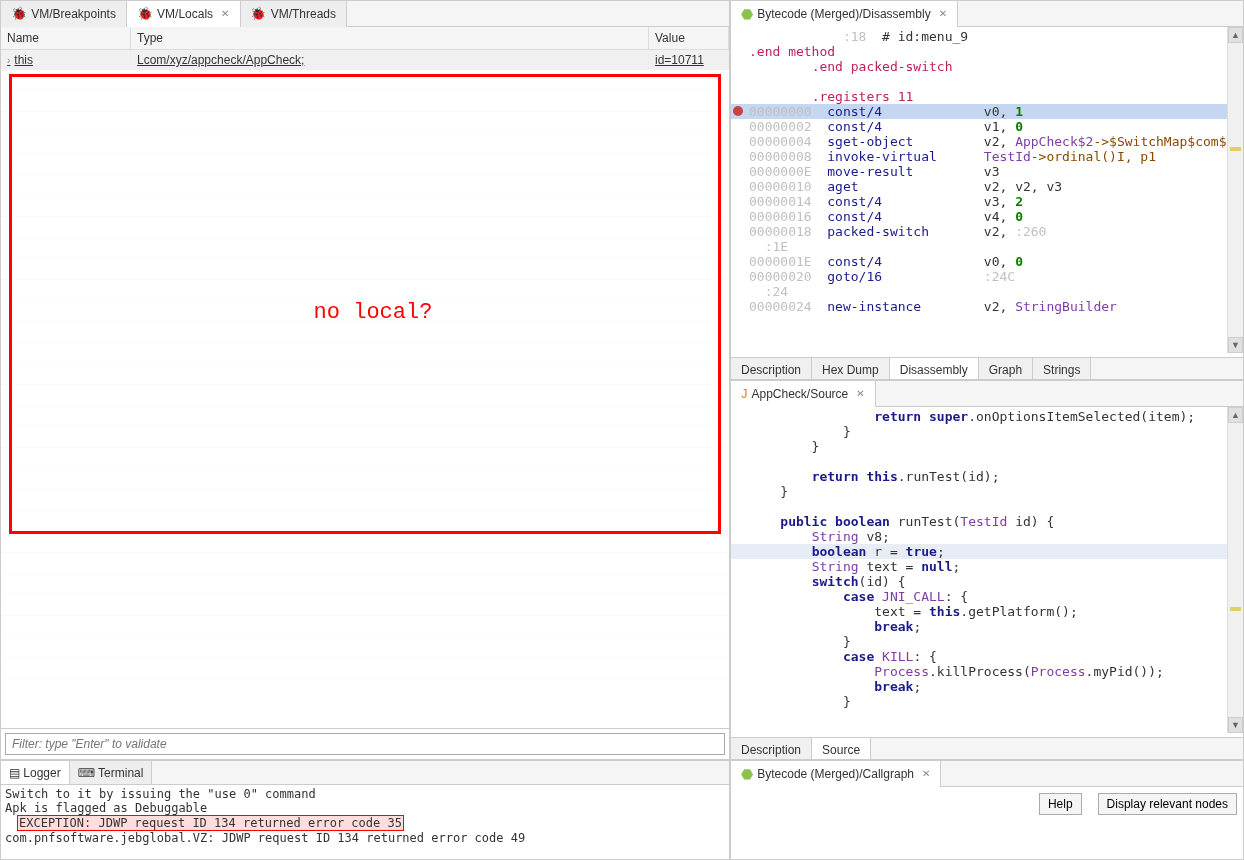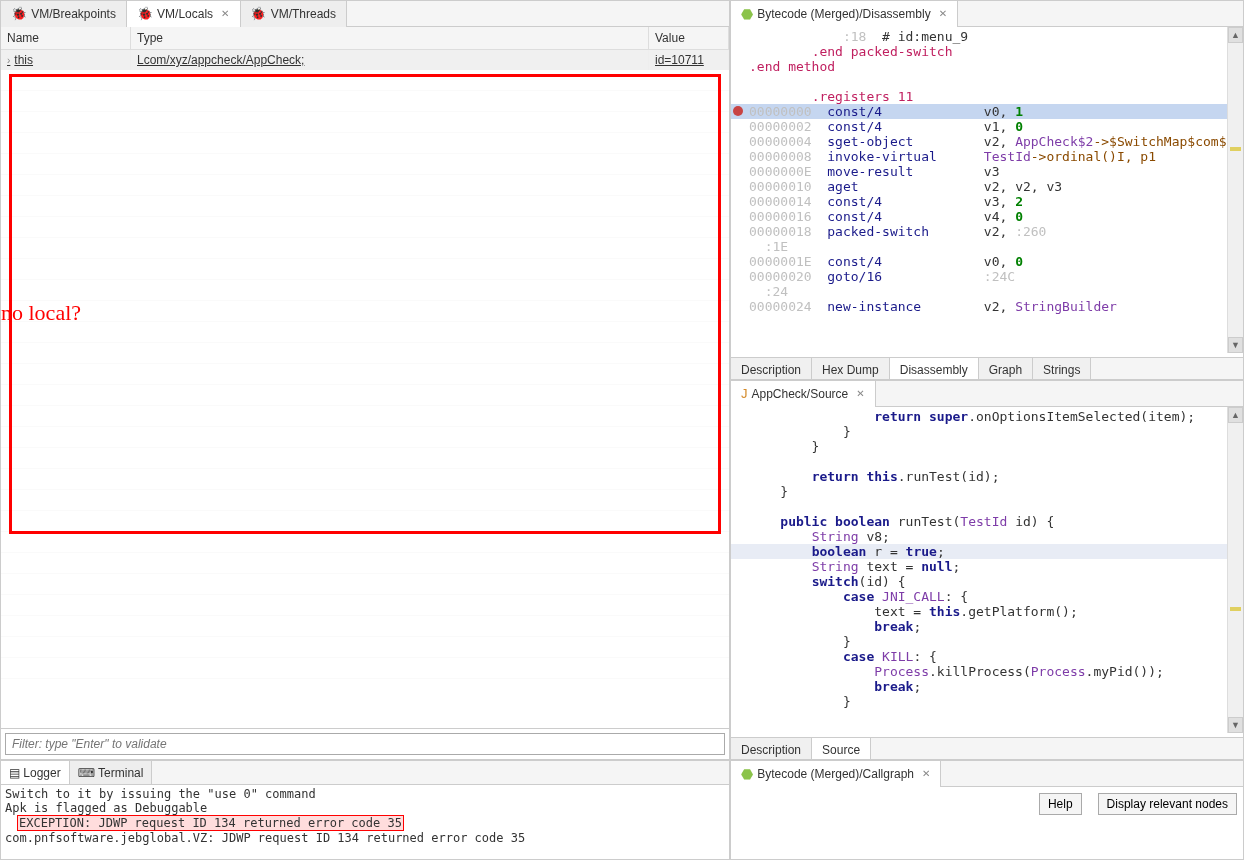--- a/index.html
+++ b/index.html
@@ -27,21 +27,21 @@
 .btab { padding: 5px 10px; border-right: 1px solid #ccc; background: #fff; font-size: 12px; }
 .btab.inactive { background: #f0f0f0; }
 .vm-panel { grid-row: 1 / 3; }
 .vm-table { flex: 1; overflow: auto; position: relative; }
 .vm-header { display: grid; grid-template-columns: 130px 1fr 80px; border-bottom: 1px solid #ddd; background: #f5f5f5; font-weight: normal; }
 .vm-header > div { padding: 4px 6px; border-right: 1px solid #ddd; }
 .vm-row { display: grid; grid-template-columns: 130px 1fr 80px; background: #f0f0f0; text-decoration: underline; }
 .vm-row > div { padding: 3px 6px; border-right: 1px solid #eee; }
 .vm-rows-empty { position: relative; background: repeating-linear-gradient(to bottom, #fff 0, #fff 20px, #fafafa 20px, #fafafa 21px); height: 620px; }
 .red-box { position: absolute; border: 3px solid red; top: 4px; left: 8px; right: 8px; height: 460px; pointer-events: none; }
-.red-text { position: absolute; color: red; font-size: 22px; font-family: Liberation Serif, serif; top: 230px; left: 0; right: 0; text-align: left; }
+.red-text { position: absolute; color: red; font-size: 22px; font-family: Liberation Mono, monospace; top: 230px; left: 16px; right: 0; text-align: center; }
 .filter-box { border-top: 1px solid #ccc; padding: 4px; }
 .filter-box input { width: 100%; border: 1px solid #aaa; padding: 3px 6px; font-size: 12px; font-style: italic; color: #999; }
 .logger-panel { grid-column: 1 / 2; }
 .callgraph-panel { grid-column: 2 / 3; }
 .logger-tabs { display: flex; border-bottom: 1px solid #ccc; background: #f5f5f5; height: 24px; flex-shrink: 0; }
 .ltab { padding: 3px 8px; border-right: 1px solid #ccc; background: #fff; display: flex; align-items: center; gap: 3px; font-size: 12px; }
 .ltab.inactive { background: #eee; }
 .log-area { flex: 1; padding: 2px 4px; font-family: Consolas, monospace; font-size: 12px; line-height: 14px; overflow: hidden; }
 .log-line { white-space: pre; }
 .log-hl { background: #fdd; border: 1px solid red; display: inline-block; padding: 0 1px; margin-left: 12px; }
@@ -59,22 +59,22 @@
 <div class="panel">
   <div class="tabbar">
     <div class="tab">
       <span class="android-icon">⬣</span>
       <span>Bytecode (Merged)/Disassembly</span>
       <span class="close-x">✕</span>
     </div>
   </div>
   <div class="code-area" id="disasm-code">
       <div class="code-line">            <span class="addr">:18</span>  # id:menu_9</div>
+      <div class="code-line"><span class="dir">.end method</span></div>
       <div class="code-line">        <span class="dir">.end packed-switch</span></div>
-      <div class="code-line"><span class="dir">.end method</span></div>
       <div class="code-line">&nbsp;</div>
       <div class="code-line">        <span class="dir">.registers 11</span></div>
       <div class="code-line hl-sel"><span class="breakpoint"></span><span class="addr">00000000</span>  <span class="smali-op">const/4             </span>v0, <span class="num">1</span></div>
       <div class="code-line"><span class="addr">00000002</span>  <span class="smali-op">const/4             </span>v1, <span class="num">0</span></div>
       <div class="code-line"><span class="addr">00000004</span>  <span class="smali-op">sget-object         </span>v2, <span class="ref">AppCheck$2</span><span style="color:#8a4a00">-&gt;$SwitchMap$com$xyz$appcheck$TestId:[I</span></div>
       <div class="code-line"><span class="addr">00000008</span>  <span class="smali-op">invoke-virtual      </span><span class="ref">TestId</span><span style="color:#8a4a00">-&gt;ordinal()I, p1</span></div>
       <div class="code-line"><span class="addr">0000000E</span>  <span class="smali-op">move-result         </span>v3</div>
       <div class="code-line"><span class="addr">00000010</span>  <span class="smali-op">aget                </span>v2, v2, v3</div>
       <div class="code-line"><span class="addr">00000014</span>  <span class="smali-op">const/4             </span>v3, <span class="num">2</span></div>
       <div class="code-line"><span class="addr">00000016</span>  <span class="smali-op">const/4             </span>v4, <span class="num">0</span></div>
@@ -179,21 +179,21 @@
 
 <div class="panel logger-panel">
   <div class="logger-tabs" id="logger-tabs">
       <div class="ltab"><span>▤</span>Logger</div>
       <div class="ltab inactive"><span>⌨</span>Terminal</div>
     </div>
   <div class="log-area" id="log-lines">
       <div class="log-line">Switch to it by issuing the "use 0" command</div>
       <div class="log-line">Apk is flagged as Debuggable</div>
       <div class="log-line"><span class="log-hl">EXCEPTION: JDWP request ID 134 returned error code 35</span></div>
-      <div class="log-line">com.pnfsoftware.jebglobal.VZ: JDWP request ID 134 returned error code 35</div>
+      <div class="log-line">com.pnfsoftware.jebglobal.VZ: JDWP request ID 134 returned error code 49</div>
     </div>
 </div>
 
 <div class="panel callgraph-panel">
   <div class="tabbar">
     <div class="tab">
       <span class="android-icon">⬣</span>
       <span>Bytecode (Merged)/Callgraph</span>
       <span class="close-x">✕</span>
     </div>

